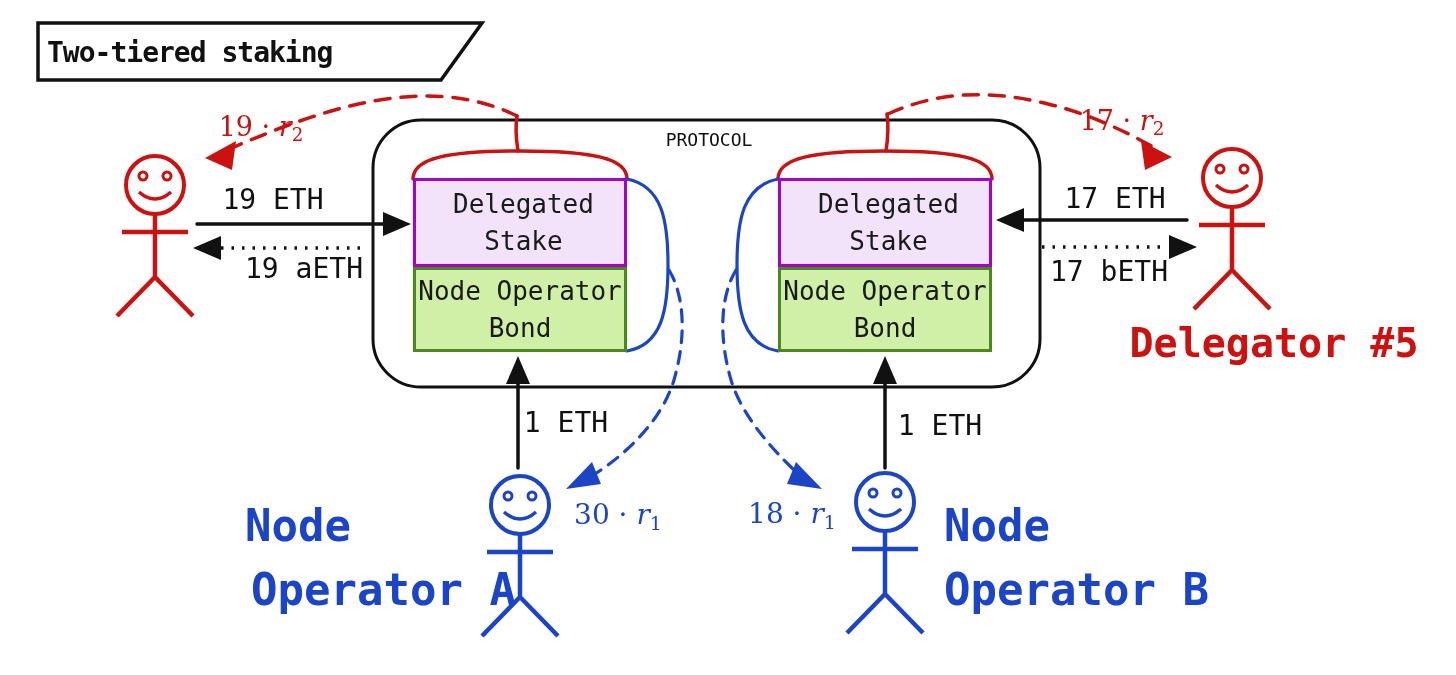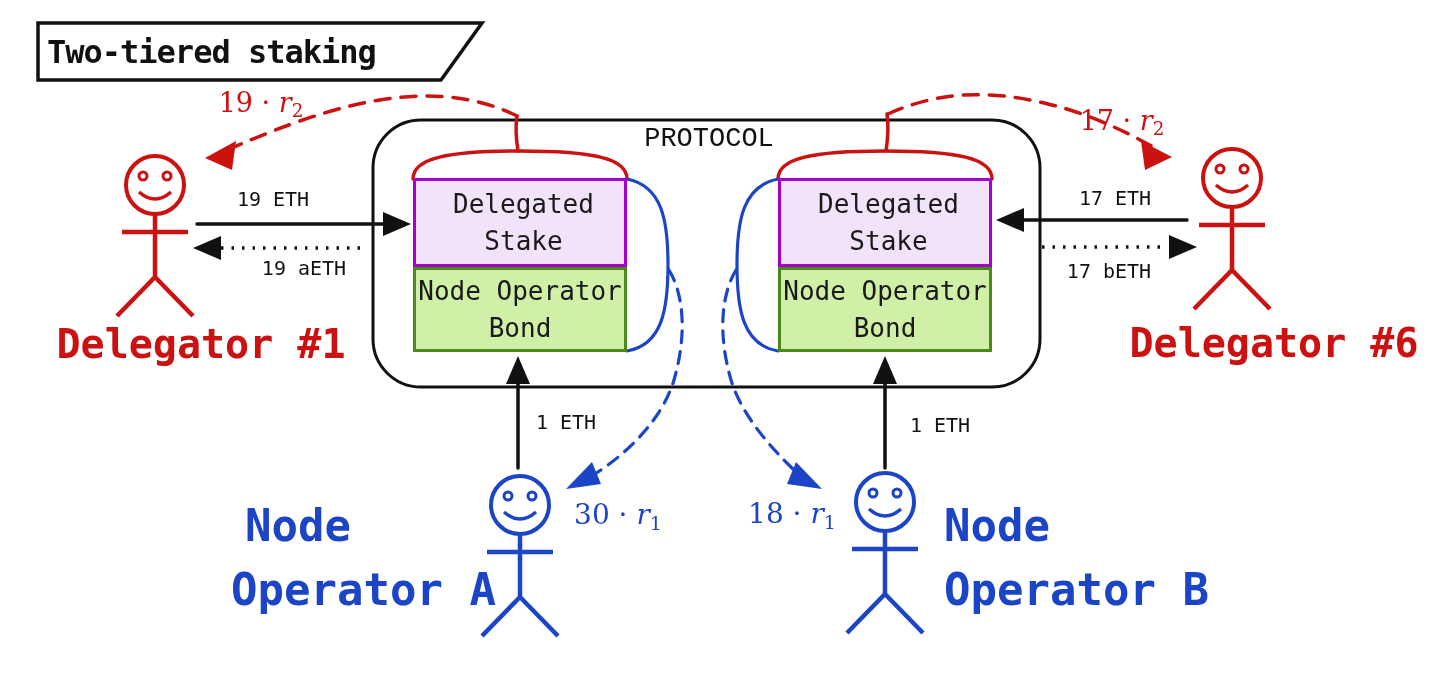--- a/index.html
+++ b/index.html
@@ -26,25 +26,25 @@
   .w3{stroke-width:3;}
   .dash-red{stroke-dasharray:15 11;}
   .dash-blue{stroke-dasharray:12 9;}
   .dot{stroke-dasharray:2.5 8;stroke-linecap:butt;}
   .fill-black{fill:var(--ink);stroke:none;}
   .fill-red{fill:var(--red);stroke:none;}
   .fill-blue{fill:var(--blue);stroke:none;}
 
   .lbl{position:absolute;white-space:nowrap;transform:translate(-50%,-50%);color:var(--ink);}
   .lbl.left-anchor{transform:translate(0,-50%);}
-  .mono26{font-size:20px;}
-  .mono27{font-size:27px;font-family:Liberation Mono, monospace;}
+  .mono26{font-size:28px;}
+  .mono27{font-size:18px;}
   .name{font-size:40px;font-weight:700;color:var(--red);}
   .opname{font-size:44px;font-weight:700;color:var(--blue);}
-  .title-text{font-size:32px;font-weight:700;letter-spacing:-1px;}
+  .title-text{font-size:28px;font-weight:700;letter-spacing:-1px;}
   .math{font-family:"DejaVu Serif","Liberation Serif",serif;font-size:27px;}
   .math .var{font-style:italic;}
   .math .subs{font-size:0.68em;vertical-align:-0.28em;}
   .math.redc{color:var(--red);}
   .math.bluec{color:var(--blue);font-size:28px;}
 
   .stackbox{
     position:absolute;box-sizing:border-box;display:flex;flex-direction:column;
     align-items:center;justify-content:center;line-height:37px;font-size:26px;color:#1a1a1a;
   }
@@ -132,29 +132,28 @@
   <div class="lbl mono27" style="left:709px;top:139px;">PROTOCOL</div>
 
   <div class="lbl mono26" style="left:273px;top:199px;">19 ETH</div>
   <div class="lbl mono26" style="left:304px;top:268px;">19 aETH</div>
   <div class="lbl mono26" style="left:1115px;top:198px;text-align:center;">17 ETH</div>
   <div class="lbl mono26" style="left:1109px;top:271px;text-align:right;">17 bETH</div>
 
   <div class="lbl mono26" style="left:566px;top:422px;">1 ETH</div>
   <div class="lbl mono26" style="left:940px;top:425px;">1 ETH</div>
 
-  <div class="lbl name" style="left:201px;top:344px;">Delegator #1</div>
-  <div class="lbl name" style="left:1274px;top:343px;">Delegator #6</div>
+  <div class="lbl name" style="left:1274px;top:343px;">Delegator #5</div>
 
   <div class="lbl left-anchor opname" style="left:245px;top:525px;">Node</div>
-  <div class="lbl left-anchor opname" style="left:231px;top:589px;">Operator A</div>
+  <div class="lbl left-anchor opname" style="left:251px;top:589px;">Operator A</div>
   <div class="lbl left-anchor opname" style="left:944px;top:525px;">Node</div>
   <div class="lbl left-anchor opname" style="left:944px;top:589px;">Operator B</div>
 
-  <div class="lbl math redc" style="left:261px;top:104px;"><span>19 ·</span> <span class="var">r</span><span class="subs">2</span></div>
+  <div class="lbl math redc" style="left:261px;top:128px;"><span>19 ·</span> <span class="var">r</span><span class="subs">2</span></div>
 
   <div class="lbl math redc" style="left:1122px;top:122px;"><span>17 ·</span> <span class="var">r</span><span class="subs">2</span></div>
 
   <div class="lbl math bluec" style="left:618px;top:516px;"><span>30 ·</span> <span class="var">r</span><span class="subs">1</span></div>
 
   <div class="lbl math bluec" style="left:792px;top:515px;"><span>18 ·</span> <span class="var">r</span><span class="subs">1</span></div>
 
 </div>
 
 </body></html>

